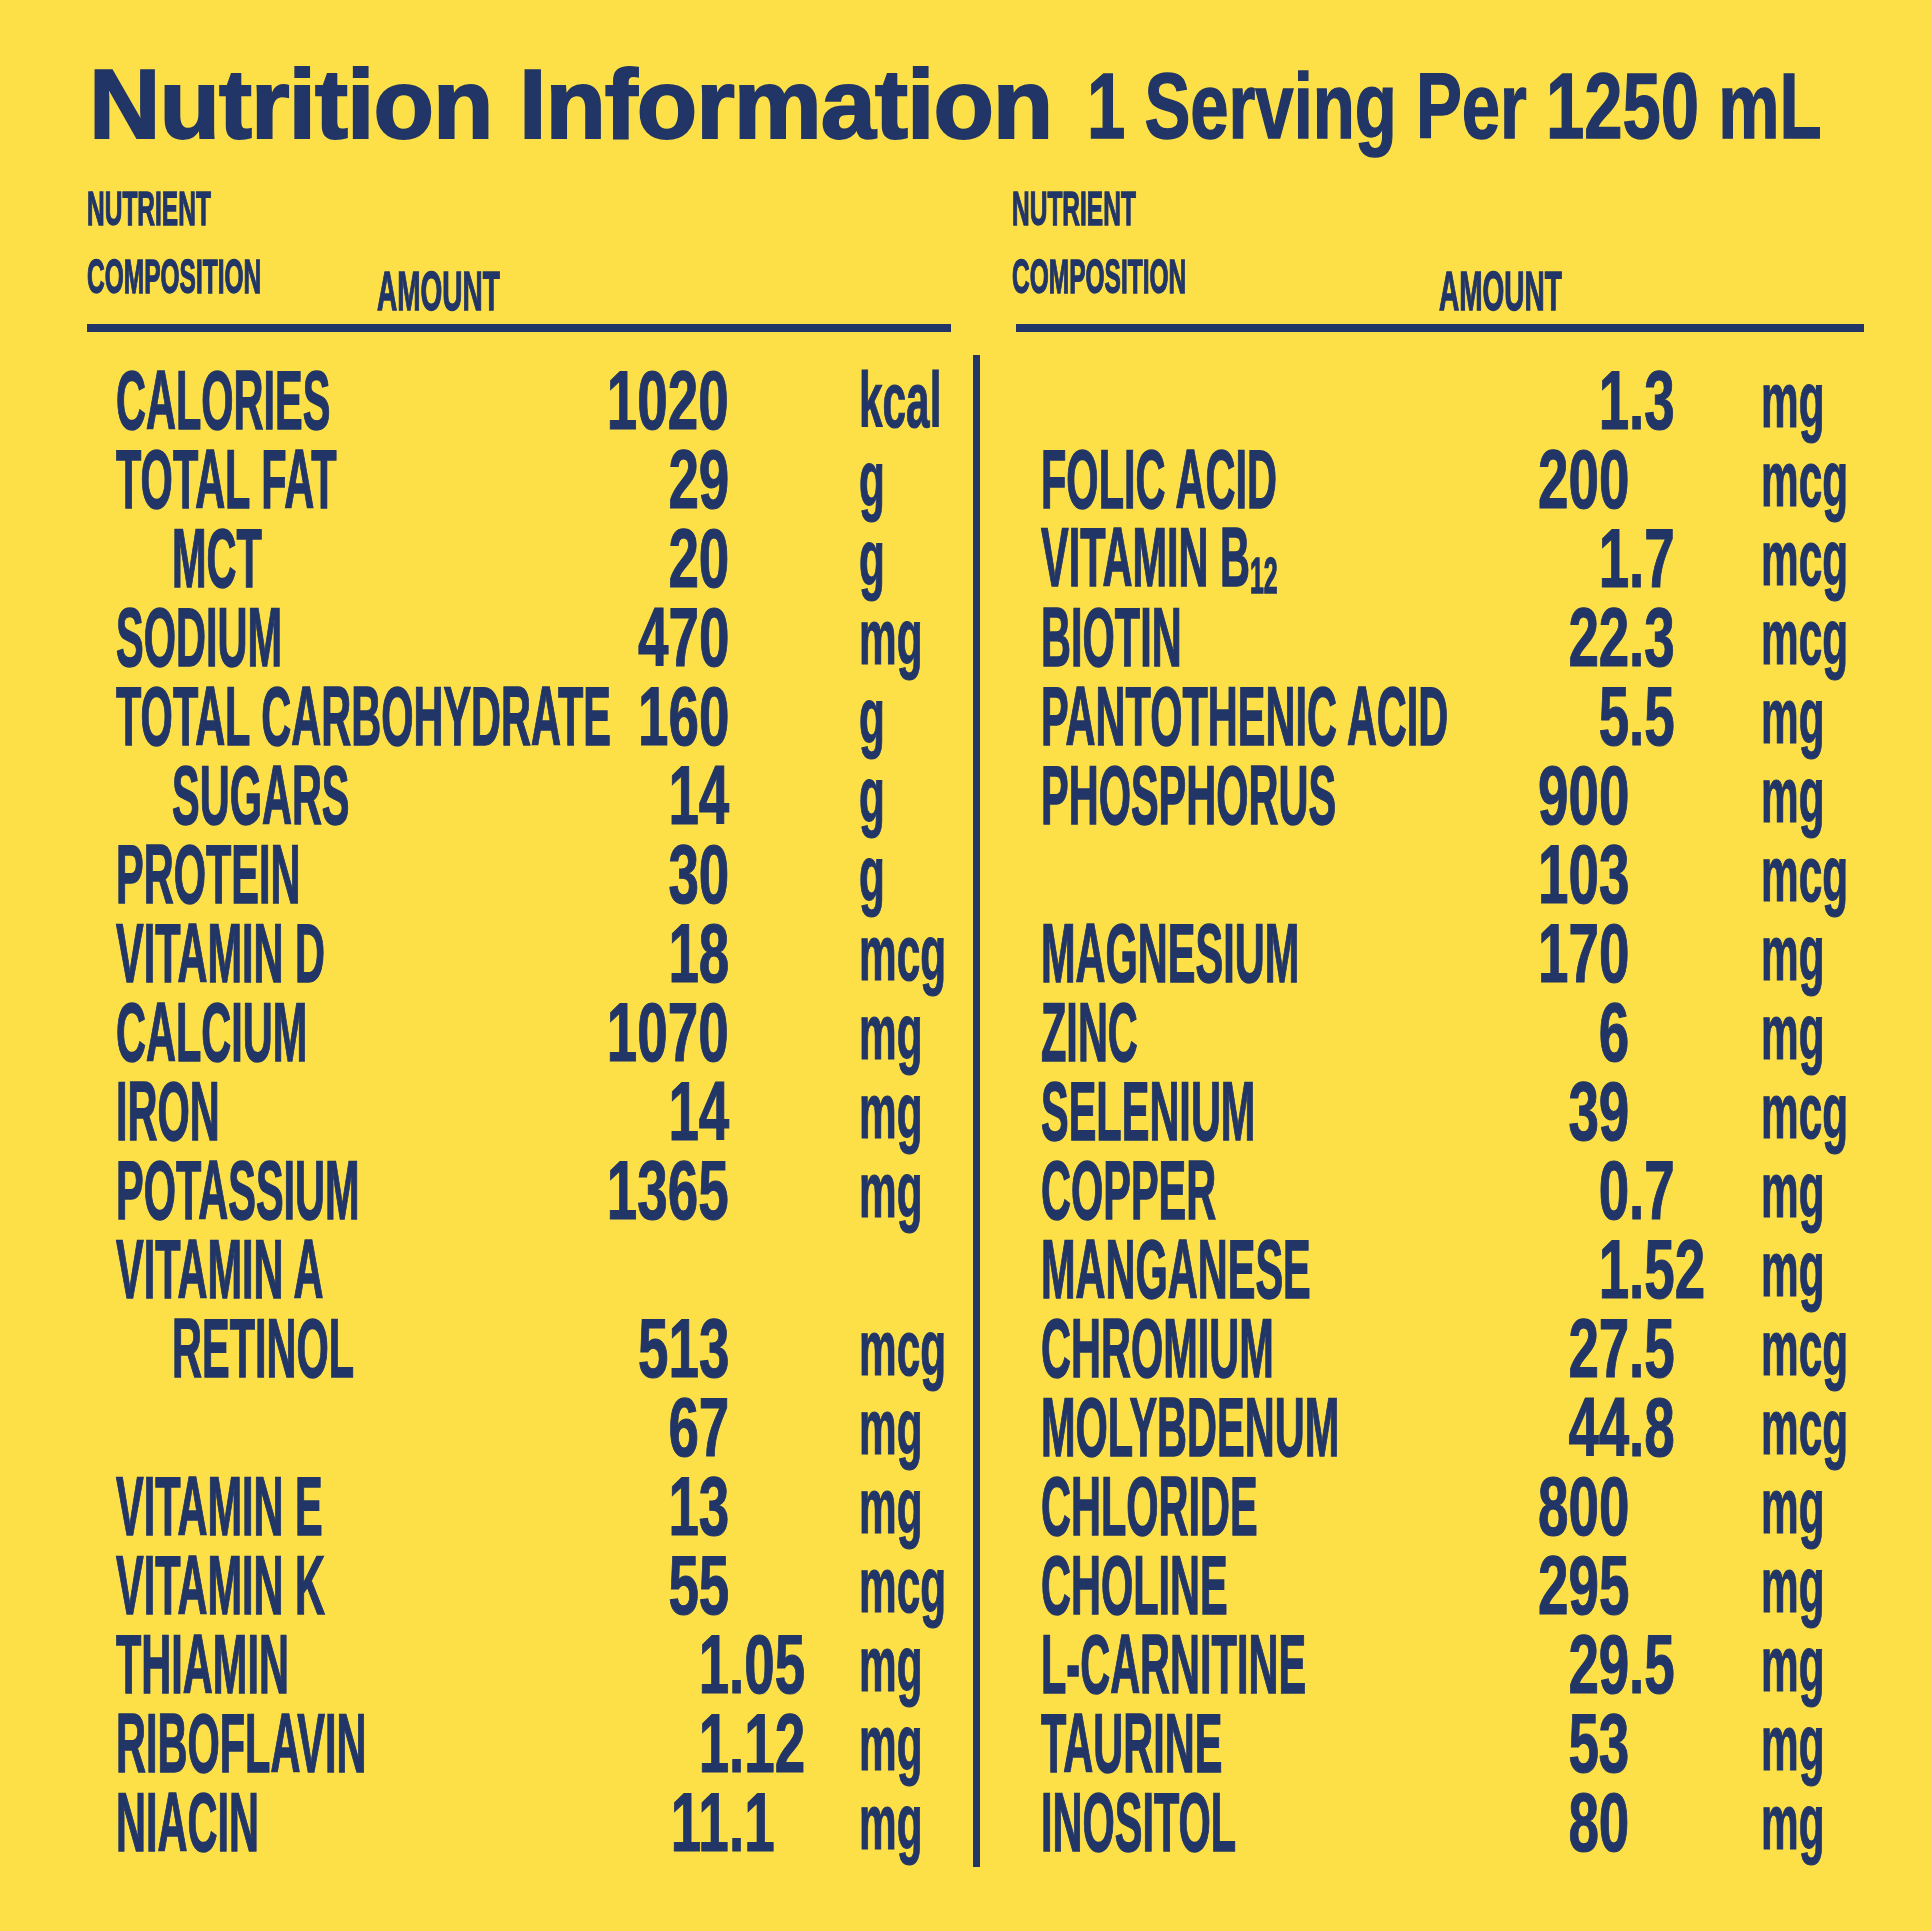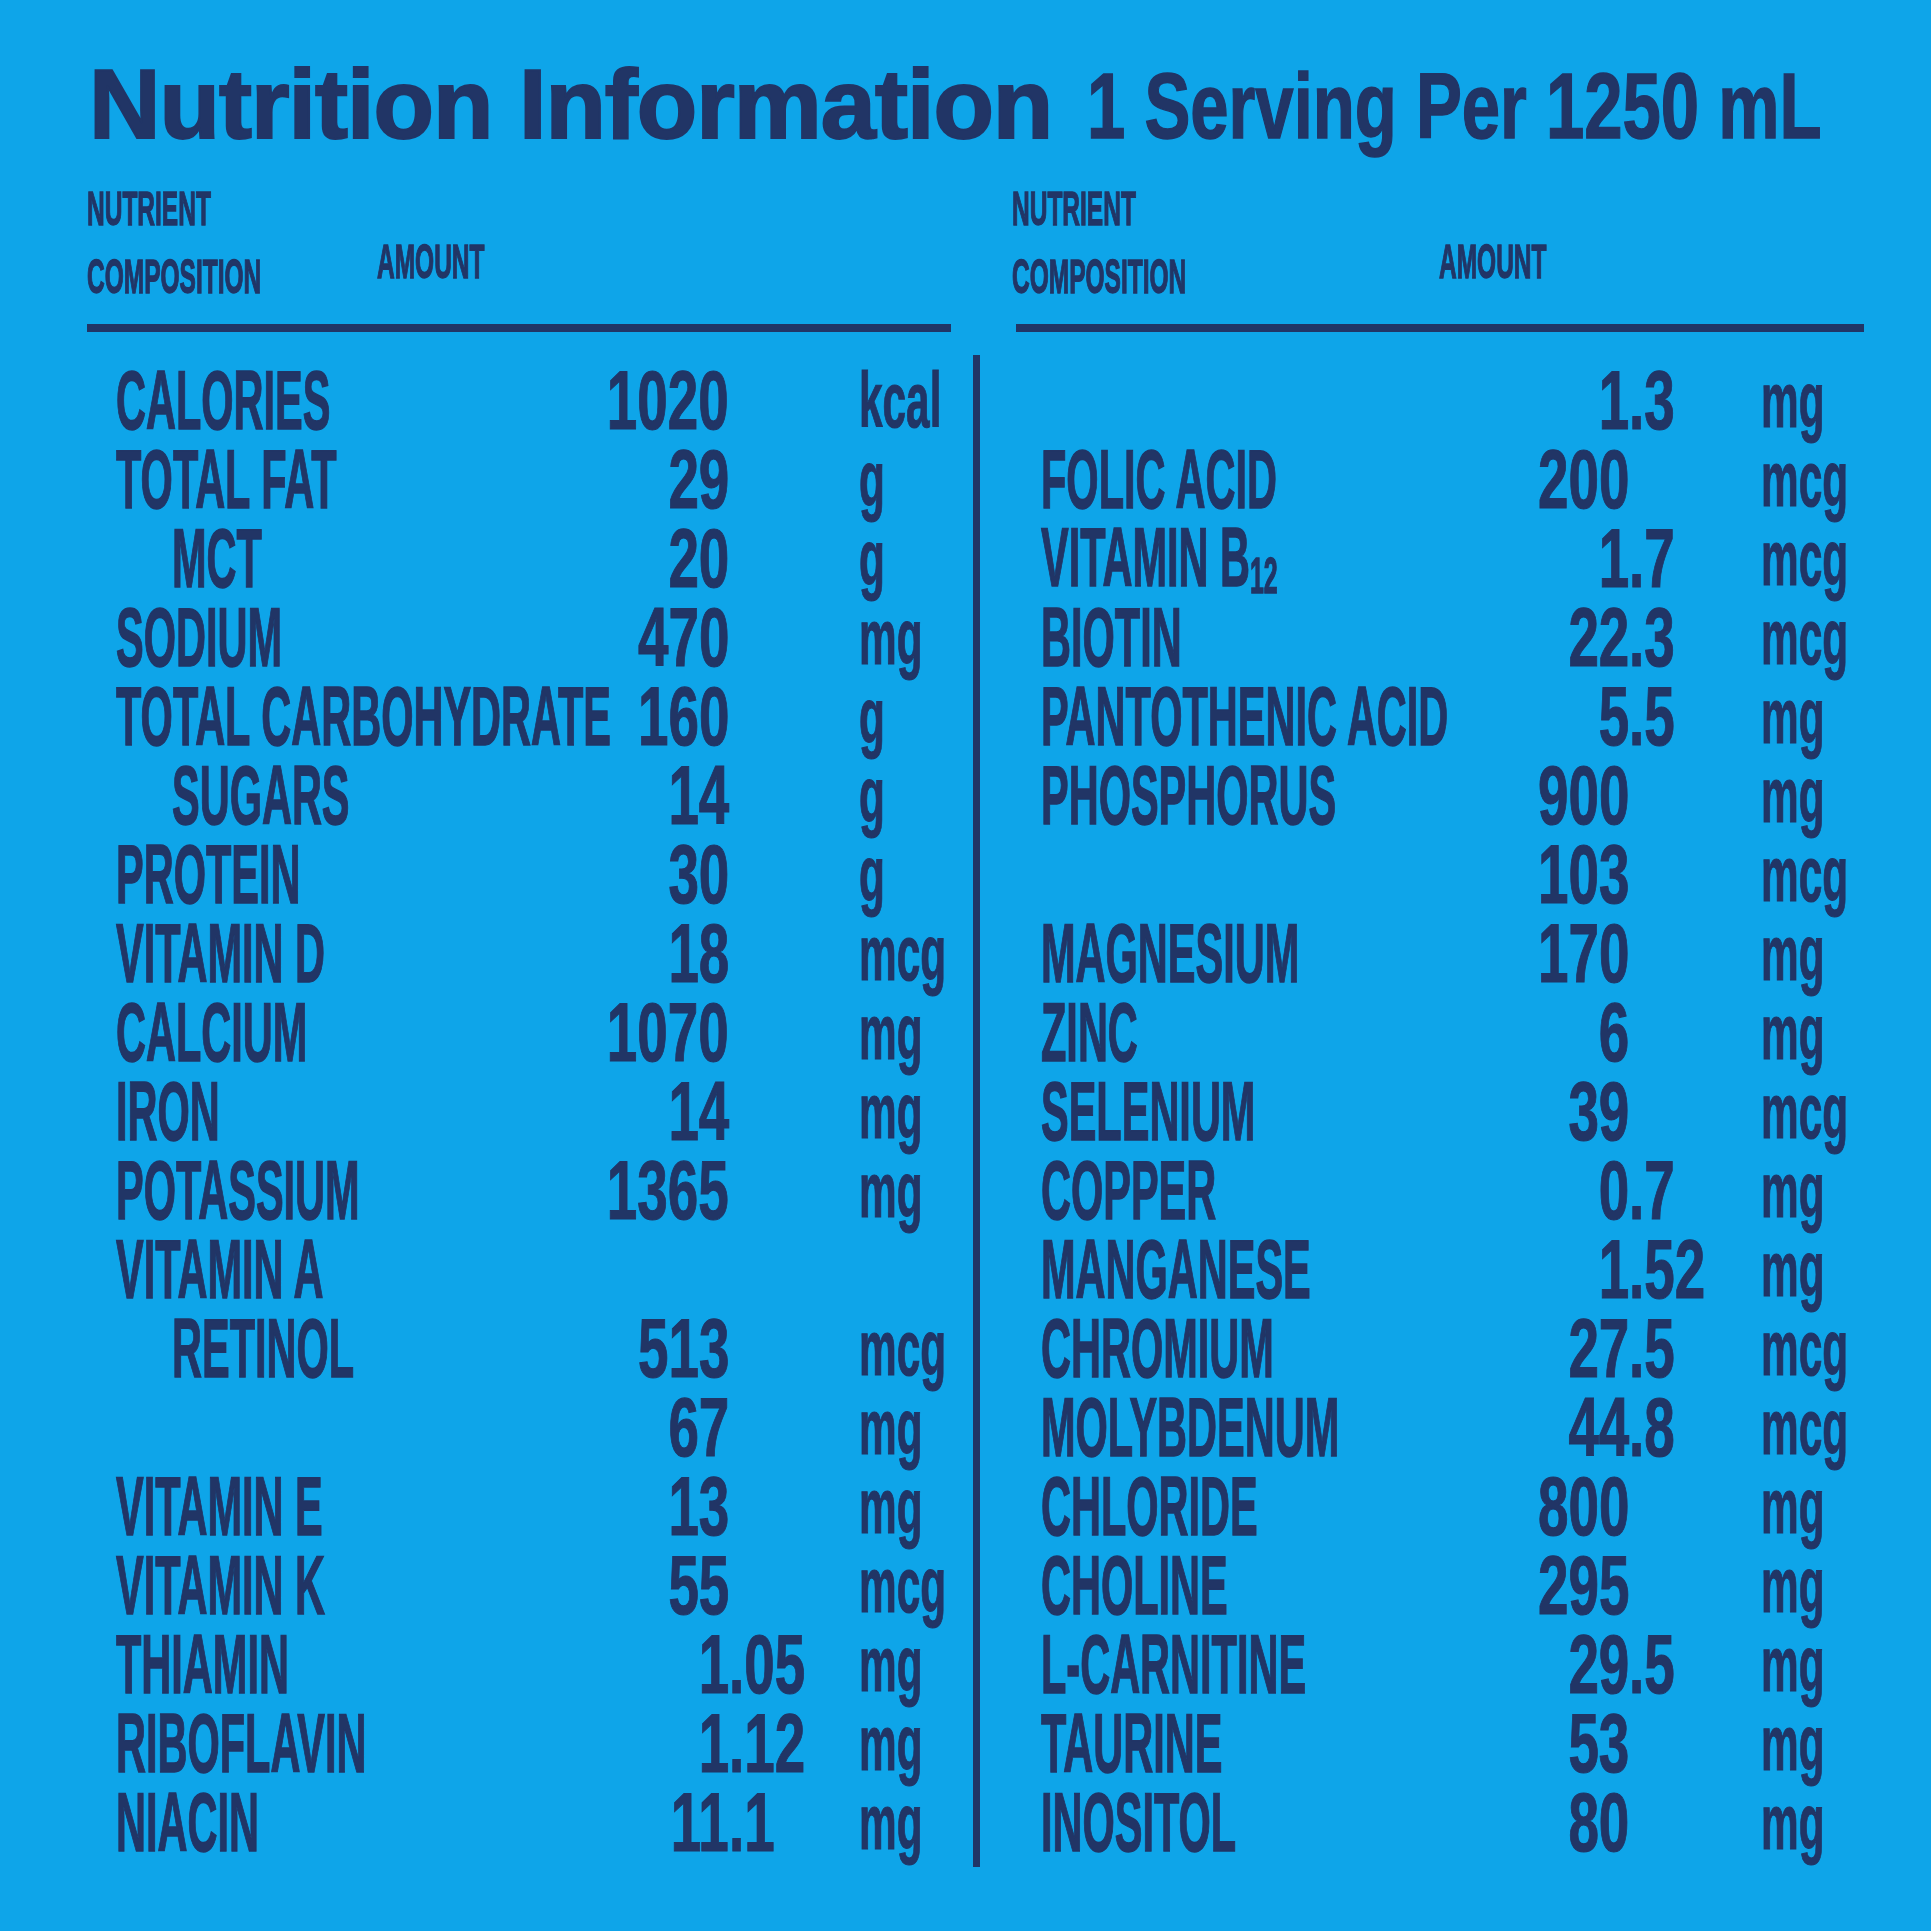--- a/index.html
+++ b/index.html
@@ -1,37 +1,37 @@
 <!DOCTYPE html>
 <html><head>
 <meta charset="utf-8">
 <style>
   :root { --ink:#213566; }
   html,body { margin:0; padding:0; background:#fdfdfd; }
   #page {
     position:relative; width:1931px; height:1931px; overflow:hidden;
-    background:#0ea5e9; color:var(--ink);
+    background:#fde047; color:var(--ink);
     font-family:"Liberation Sans", sans-serif; font-weight:bold;
   }
   
   .cx { display:inline-block; white-space:nowrap; transform:scaleX(0.50);
         transform-origin:0 50%; -webkit-text-stroke:1.4px currentColor; line-height:1; }
   .cx.r { transform-origin:100% 50%; }
 
   
   .title-row { position:absolute; left:89px; top:54px; white-space:nowrap; line-height:1; }
   .title-main { font-size:99px; letter-spacing:-1px; -webkit-text-stroke:2.1px currentColor; }
   .title-serving { display:inline-block; font-size:93px; margin-left:35px;
                    transform:scaleX(0.74); transform-origin:0 85%;
                    -webkit-text-stroke:1.4px currentColor; }
 
   
   .hdr { position:absolute; top:174px; font-size:49px; line-height:68px; }
   .hdr-l { left:87px; } .hdr-r { left:1012px; }
-  .amt-hdr { position:absolute; top:227px; font-size:49px; line-height:68px; }
+  .amt-hdr { position:absolute; top:257px; font-size:56px; line-height:68px; }
   .amt-hdr-l { left:377px; } .amt-hdr-r { left:1439px; }
 
   .rule { position:absolute; top:324px; height:7.7px; background:var(--ink); }
   .rule-l { left:87px; width:864px; }
   .rule-r { left:1016px; width:848px; }
   .divider { position:absolute; left:973px; top:355px; width:6.8px; height:1512px; background:var(--ink); }
 
   
   .col { position:absolute; top:361px; font-size:83px;padding-left:29px; }
   .col-l { left:0;      width:975px; --lblL:87px;  --intR:275px; --decL:700px; --unitL:830px; }

